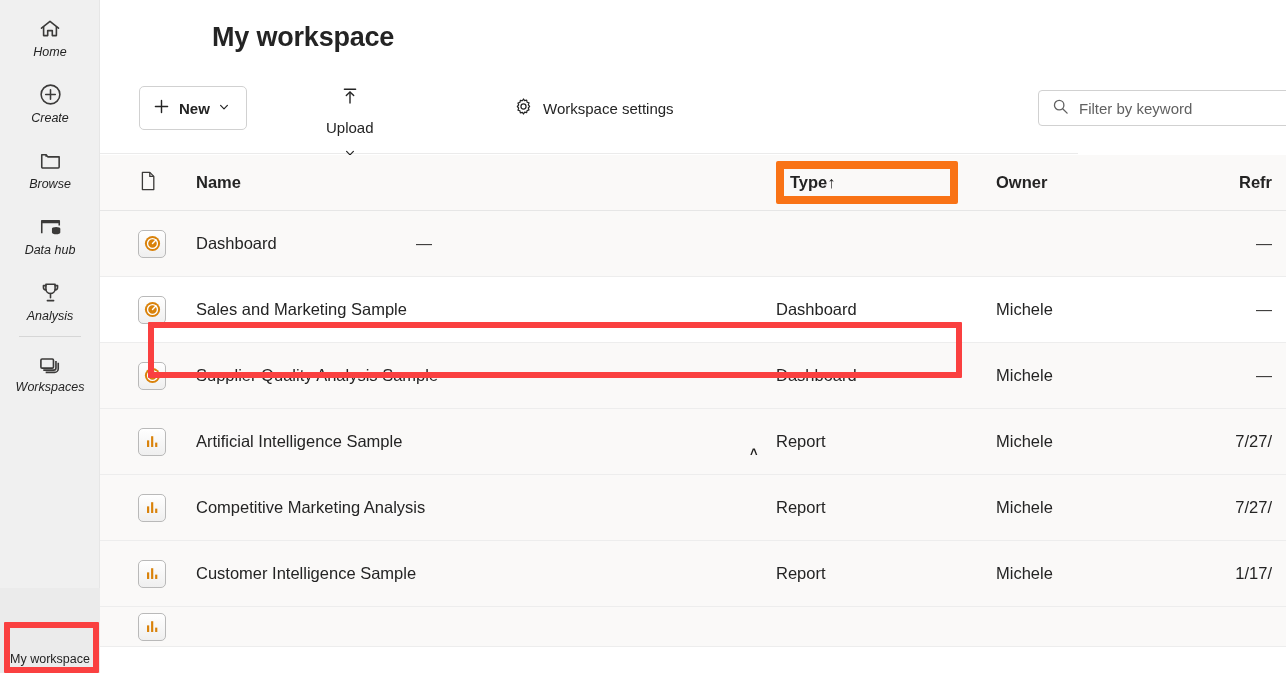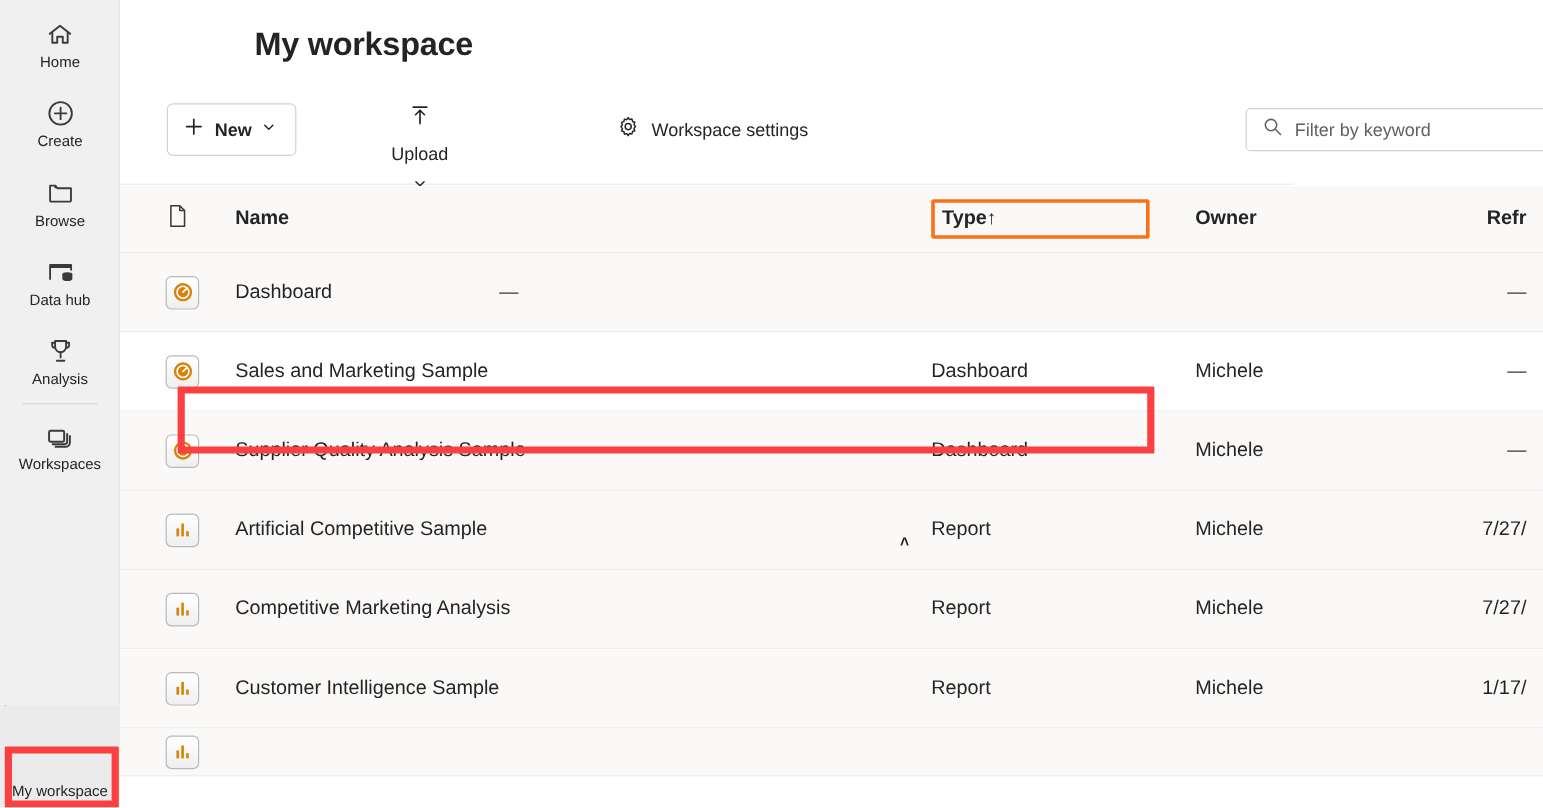--- a/index.html
+++ b/index.html
@@ -35,20 +35,21 @@
     position: relative;
     width: 100px;
     height: 66px;
     display: flex;
     flex-direction: column;
     align-items: center;
     justify-content: center;
     gap: 3px;
     cursor: pointer;
     user-select: none;
+    font-style: italic;
   }
   .nav-item .nav-icon {
     width: 26px; height: 26px;
     display: flex; align-items: center; justify-content: center;
     color: #3b3a39;
   }
   .nav-item .nav-label {
     font-size: 12.5px;
     line-height: 14px;
     color: #242424;
@@ -235,21 +236,21 @@
     font-weight: 600;
     color: #242424;
   }
   .dash { font-size: 16px; color: #3b3a39; }
 
   
   #type-header-chip {
     display: inline-flex;
     align-items: center;
     gap: 0;
-    border: 3px solid #f97316;
+    border: 8px solid #f97316;
     border-radius: 2px;
     padding: 4px 10px 4px 6px;
     width: 182px;
     background: transparent;
     cursor: pointer;
   }
   #type-header-chip .cell-text { font-weight: 600; }
   #sort-arrow { font-size: 16px; font-weight: 700; line-height: 1; color: #242424; }
 
   
@@ -500,21 +501,21 @@
       <div class="row">
         <div class="c-icon">
           <span class="item-icon">
             <svg width="17" height="17" viewBox="0 0 18 18">
                 <rect x="3.2" y="7.8" width="2.3" height="7" fill="#d9820a"></rect>
                 <rect x="7.5" y="3.4" width="2.3" height="11.4" fill="#d9820a"></rect>
                 <rect x="11.8" y="10.2" width="2.3" height="4.6" fill="#d9820a"></rect>
               </svg>
           </span>
         </div>
-        <div class="c-name"><span class="cell-text">Artificial Competitive Sample</span></div>
+        <div class="c-name"><span class="cell-text">Artificial Intelligence Sample</span></div>
         <div class="c-type"><span class="cell-text">Report</span></div>
         <div class="c-owner"><span class="cell-text">Michele</span></div>
         <div class="c-refresh"><span class="cell-text">7/27/</span></div>
       </div>
 
       <div class="row">
         <div class="c-icon">
           <span class="item-icon">
             <svg width="17" height="17" viewBox="0 0 18 18">
                 <rect x="3.2" y="7.8" width="2.3" height="7" fill="#d9820a"></rect>

